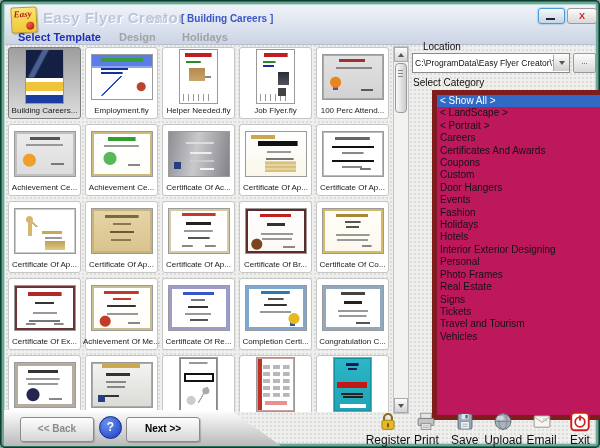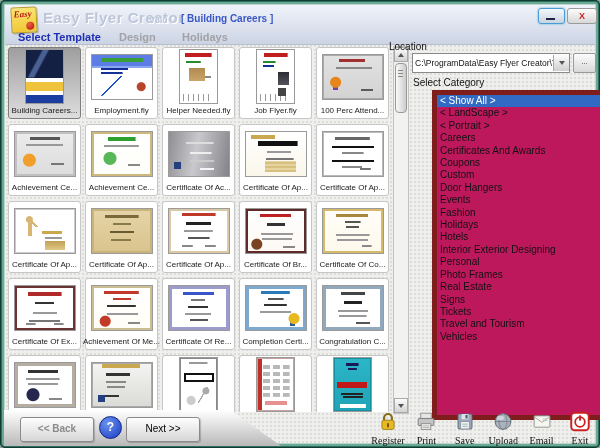--- a/index.html
+++ b/index.html
@@ -75,47 +75,47 @@
   .scroll-btn.up{top:0;}
   .scroll-btn.down{bottom:0;}
   .arrow-up{width:0;height:0;border-left:3px solid transparent;border-right:3px solid transparent;border-bottom:4px solid #555;}
   .arrow-down{width:0;height:0;border-left:3px solid transparent;border-right:3px solid transparent;border-top:4px solid #555;}
   .scroll-thumb{position:absolute;left:1px;top:16px;width:10px;height:48px;background:linear-gradient(90deg,#fafafa,#ccc);
     border:1px solid #999;border-radius:4px;cursor:grab;}
   .scroll-thumb::after{content:"";position:absolute;left:2px;top:6px;width:5px;height:1px;background:#888;
     box-shadow:0 3px 0 #888,0 6px 0 #888;}
   
   .panel-label{position:absolute;font-size:10px;color:#111;}
-  .lbl-location{left:389px;top:41px;text-align:right;}
+  .lbl-location{left:423px;top:41px;text-align:right;}
   .lbl-category{left:413px;top:77px;}
   .combo{position:absolute;left:412px;top:53px;width:156px;height:18px;background:#fff;border:1px solid #8a8a8a;
     display:flex;align-items:center;cursor:pointer;}
   .combo-text{flex:1;font-size:8.5px;color:#111;padding-left:2px;white-space:nowrap;overflow:hidden;}
   .combo-btn{width:15px;height:16px;background:linear-gradient(#fcfcfc,#cfcfcf);border-left:1px solid #aaa;
     display:flex;align-items:center;justify-content:center;}
   .browse-btn{position:absolute;left:573px;top:53px;width:21px;height:18px;background:linear-gradient(#fcfcfc,#d8d8d8);
     border:1px solid #9a9a9a;border-radius:2px;font-size:8px;color:#333;text-align:center;line-height:16px;cursor:pointer;}
   .catlist{position:absolute;left:432px;top:90px;width:168px;height:320px;background:#be185d;border:5px solid #7f1d1d;overflow:hidden;}
   .cat-item{font-size:10px;line-height:12.4px;color:#111;padding-left:3px;white-space:nowrap;cursor:pointer;}
   .cat-item.selected{background:#316ac5;color:#fff;}
   
   .footer-panel{position:absolute;left:4px;top:410px;width:298px;height:35px;
     background:linear-gradient(#fdfdfd,#b9b9b9);clip-path:polygon(0 0,76% 0,93% 100%,0 100%);
     border-top:1px solid #fff;}
   .nav-btn{position:absolute;height:23px;background:linear-gradient(#fefefe,#d6d6d6);border:1px solid #8a8a8a;
     border-radius:3px;font-size:10px;text-align:center;line-height:21px;cursor:pointer;box-shadow:1px 1px 1px rgba(0,0,0,.2);}
   .btn-back{left:20px;top:417px;width:72px;color:#8a8a8a;font-weight:bold;}
-  .btn-next{left:126px;top:417px;width:72px;color:#000;font-weight:normal;}
+  .btn-next{left:126px;top:417px;width:72px;color:#000;font-weight:bold;}
   .btn-help{position:absolute;left:99px;top:416px;width:21px;height:21px;border-radius:50%;
     background:radial-gradient(circle at 35% 30%,#6a93f0,#1a3ac0);border:1px solid #12288a;color:#fff;
     font-size:12px;font-weight:bold;text-align:center;line-height:21px;cursor:pointer;}
   .toolbar{position:absolute;left:371px;top:411px;width:226px;height:34px;display:flex;justify-content:space-between;}
   .tool-item{width:34px;display:flex;flex-direction:column;align-items:center;cursor:pointer;}
   .tool-item svg{display:block;}
-  .tool-label{font-size:10px;color:#111;line-height:9px;margin-top:4px;white-space:nowrap;font-family:Liberation Serif, serif;}
+  .tool-label{font-size:12px;color:#111;line-height:9px;margin-top:4px;white-space:nowrap;}
 </style>
 </head>
 <body>
 
 <div class="window">
   <div class="body-texture"></div>
 
   <div class="titlebar">
     <div class="logo">
       <span class="logo-text">Easy</span>

